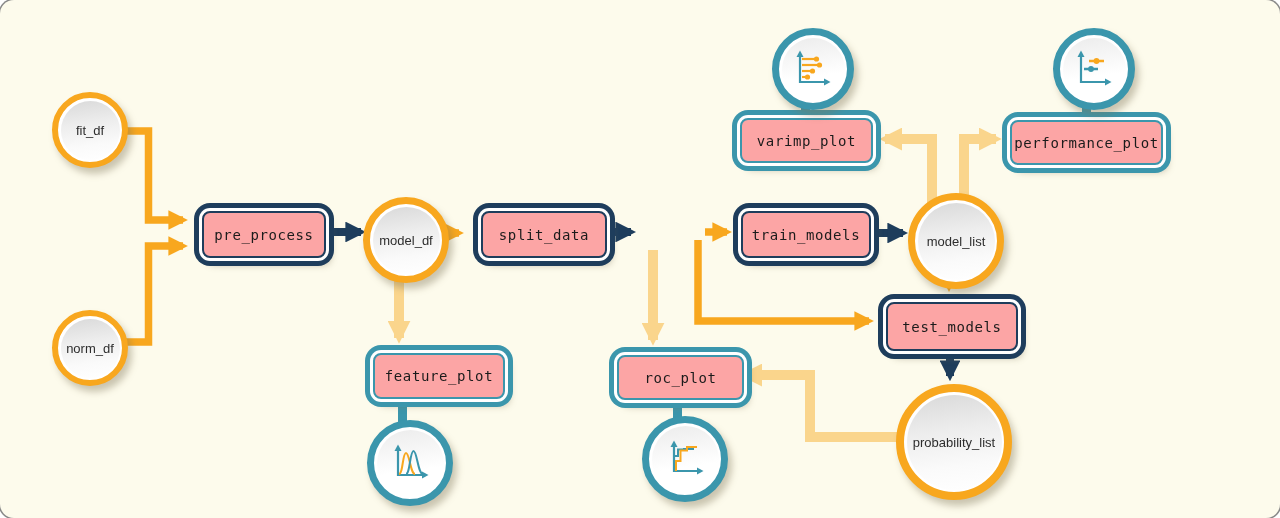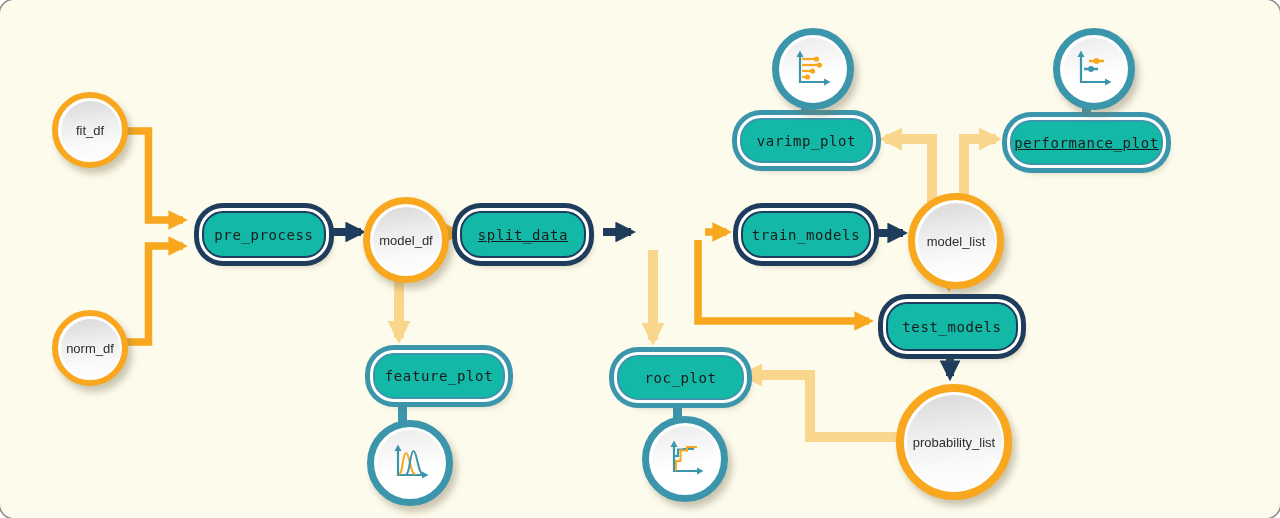--- a/index.html
+++ b/index.html
@@ -7,21 +7,21 @@
     position:relative;width:1280px;height:518px;background:var(--bg,#FDFBEC);
     border-radius:14px;overflow:hidden;box-shadow:0 0 0 1.5px rgba(40,40,40,.55);
     font-family:"Liberation Sans",sans-serif;
     --navy:#1E3D5C;--teal:#3B96AC;--orange:#F8A71E;--light:#FAD58C;
   }
   .layer{position:absolute;left:0;top:0;}
   svg.arrows{z-index:2;}
   .stem{position:absolute;width:9px;background:var(--teal);z-index:1;}
   .pill{
     position:absolute;z-index:3;display:flex;align-items:center;justify-content:center;
-    background:#14b8a6;border-radius:21px;white-space:nowrap;
+    background:#fca5a5;border-radius:8px;white-space:nowrap;
     font-family:"DejaVu Sans Mono",monospace;font-size:14px;letter-spacing:.6px;color:#1b1b1b;
   }
   .pill.navy{border:2px solid var(--navy);box-shadow:0 0 0 3px #fff,0 0 0 8px var(--navy),5px 7px 7px rgba(125,115,85,.45);}
   .pill.teal{border:2px solid var(--teal);box-shadow:0 0 0 3px #fff,0 0 0 8px var(--teal),5px 7px 7px rgba(125,115,85,.4);}
   .circ{position:absolute;z-index:3;border-radius:50%;background:#fff;box-shadow:4px 6px 7px rgba(125,115,85,.4);}
   .circ.orange{border:6px solid var(--orange);}
   .circ.teal{border:7px solid var(--teal);}
   .circ-in{
     position:absolute;inset:2.5px;border-radius:50%;
     background:linear-gradient(172deg,#d9d9d9 0%,#ededed 38%,#fafafa 72%,#ffffff 100%);
@@ -97,34 +97,34 @@
   </div>
   <div class="circ orange" style="left:896px;top:384px;width:100px;height:100px;border-width:8px;">
     <div class="circ-in">
         <span>probability_list</span>
       </div>
   </div>
 
   <div class="pill navy" style="left:202px;top:211px;width:120px;height:43px;">
     <span>pre_process</span>
   </div>
-  <div class="pill navy" style="left:460px;top:211px;width:122px;height:43px;text-decoration:underline;">
+  <div class="pill navy" style="left:481px;top:211px;width:122px;height:43px;">
     <span>split_data</span>
   </div>
   <div class="pill navy" style="left:741px;top:211px;width:126px;height:43px;text-align:center;">
     <span>train_models</span>
   </div>
   <div class="pill navy" style="left:886px;top:302px;width:128px;height:45px;">
     <span>test_models</span>
   </div>
 
   <div class="pill teal" style="left:740px;top:118px;width:129px;height:41px;">
     <span>varimp_plot</span>
   </div>
-  <div class="pill teal" style="left:1010px;top:120px;width:149px;height:41px;text-decoration:underline;">
+  <div class="pill teal" style="left:1010px;top:120px;width:149px;height:41px;">
     <span>performance_plot</span>
   </div>
   <div class="pill teal" style="left:342px;top:353px;width:128px;height:42px;margin-left:31px;">
     <span>feature_plot</span>
   </div>
   <div class="pill teal" style="left:617px;top:355px;width:123px;height:41px;text-align:right;">
     <span>roc_plot</span>
   </div>
 
   <div class="circ teal" style="left:772px;top:28px;width:68px;height:68px;">

